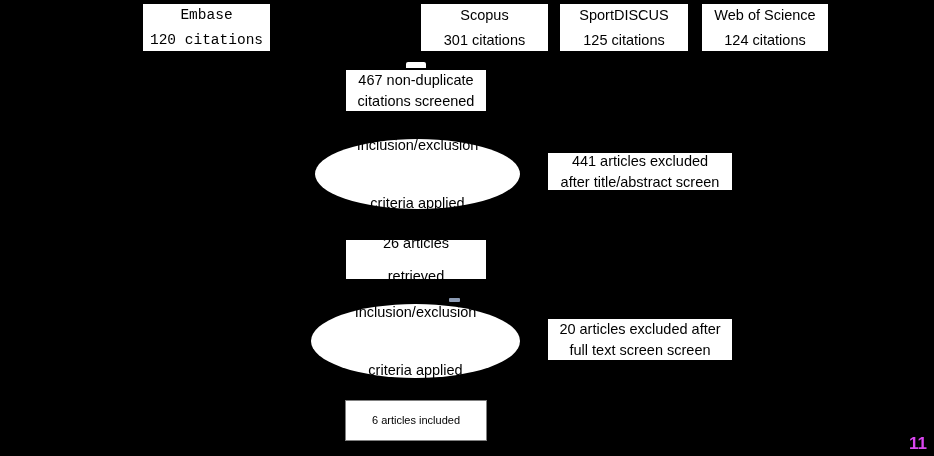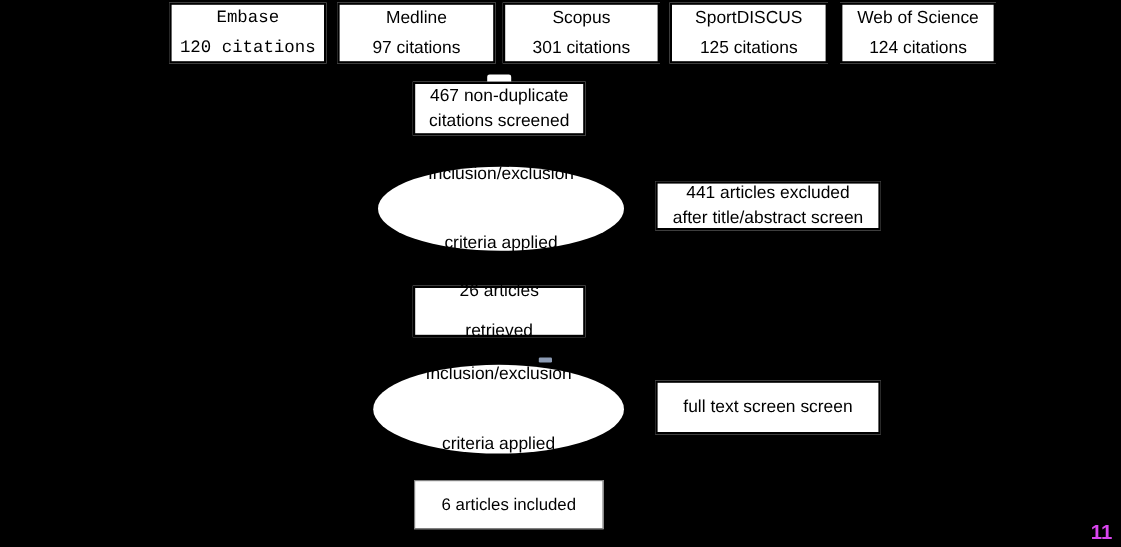--- a/index.html
+++ b/index.html
@@ -125,23 +125,23 @@
     top: 317px;
     width: 188px;
     height: 45px;
     font-size: 14.5px;
   }
   #node-excluded-2 .ln + .ln { margin-top: 2px; }
 
   #node-included {
     left: 345px;
     top: 400px;
-    width: 158px;
+    width: 142px;
     height: 41px;
-    font-size: 14px;
+    font-size: 11px;
   }
 
   
   .notch {
     position: absolute;
     background: #ffffff;
   }
   #notch-screened {
     left: 406px;
     top: 62px;
@@ -175,24 +175,20 @@
 <body>
 
 <div id="canvas">
 
 
   <div class="node box src-box" id="src-1">
     <span class="ln">Embase</span>
     <span class="ln">120 citations</span>
   </div>
 
-  <div class="node box src-box" id="src-2">
-    <span class="ln">Medline</span>
-    <span class="ln">97 citations</span>
-  </div>
 
   <div class="node box src-box" id="src-3">
     <span class="ln">Scopus</span>
     <span class="ln">301 citations</span>
   </div>
 
   <div class="node box src-box" id="src-4">
     <span class="ln">SportDISCUS</span>
     <span class="ln">125 citations</span>
   </div>
@@ -225,20 +221,21 @@
   </div>
 
   <div id="tick-criteria-2"></div>
 
   <div class="node ellipse" id="node-criteria-2">
     <span class="ln">Inclusion/exclusion</span>
     <span class="ln">criteria applied</span>
   </div>
 
   <div class="node box" id="node-excluded-2">
+    <span class="ln">20 articles excluded after</span>
     <span class="ln">full text screen screen</span>
   </div>
 
   <div class="node box thin-grey" id="node-included">
     <span class="ln">6 articles included</span>
   </div>
 
   <div id="page-number">11</div>
 
 </div>

